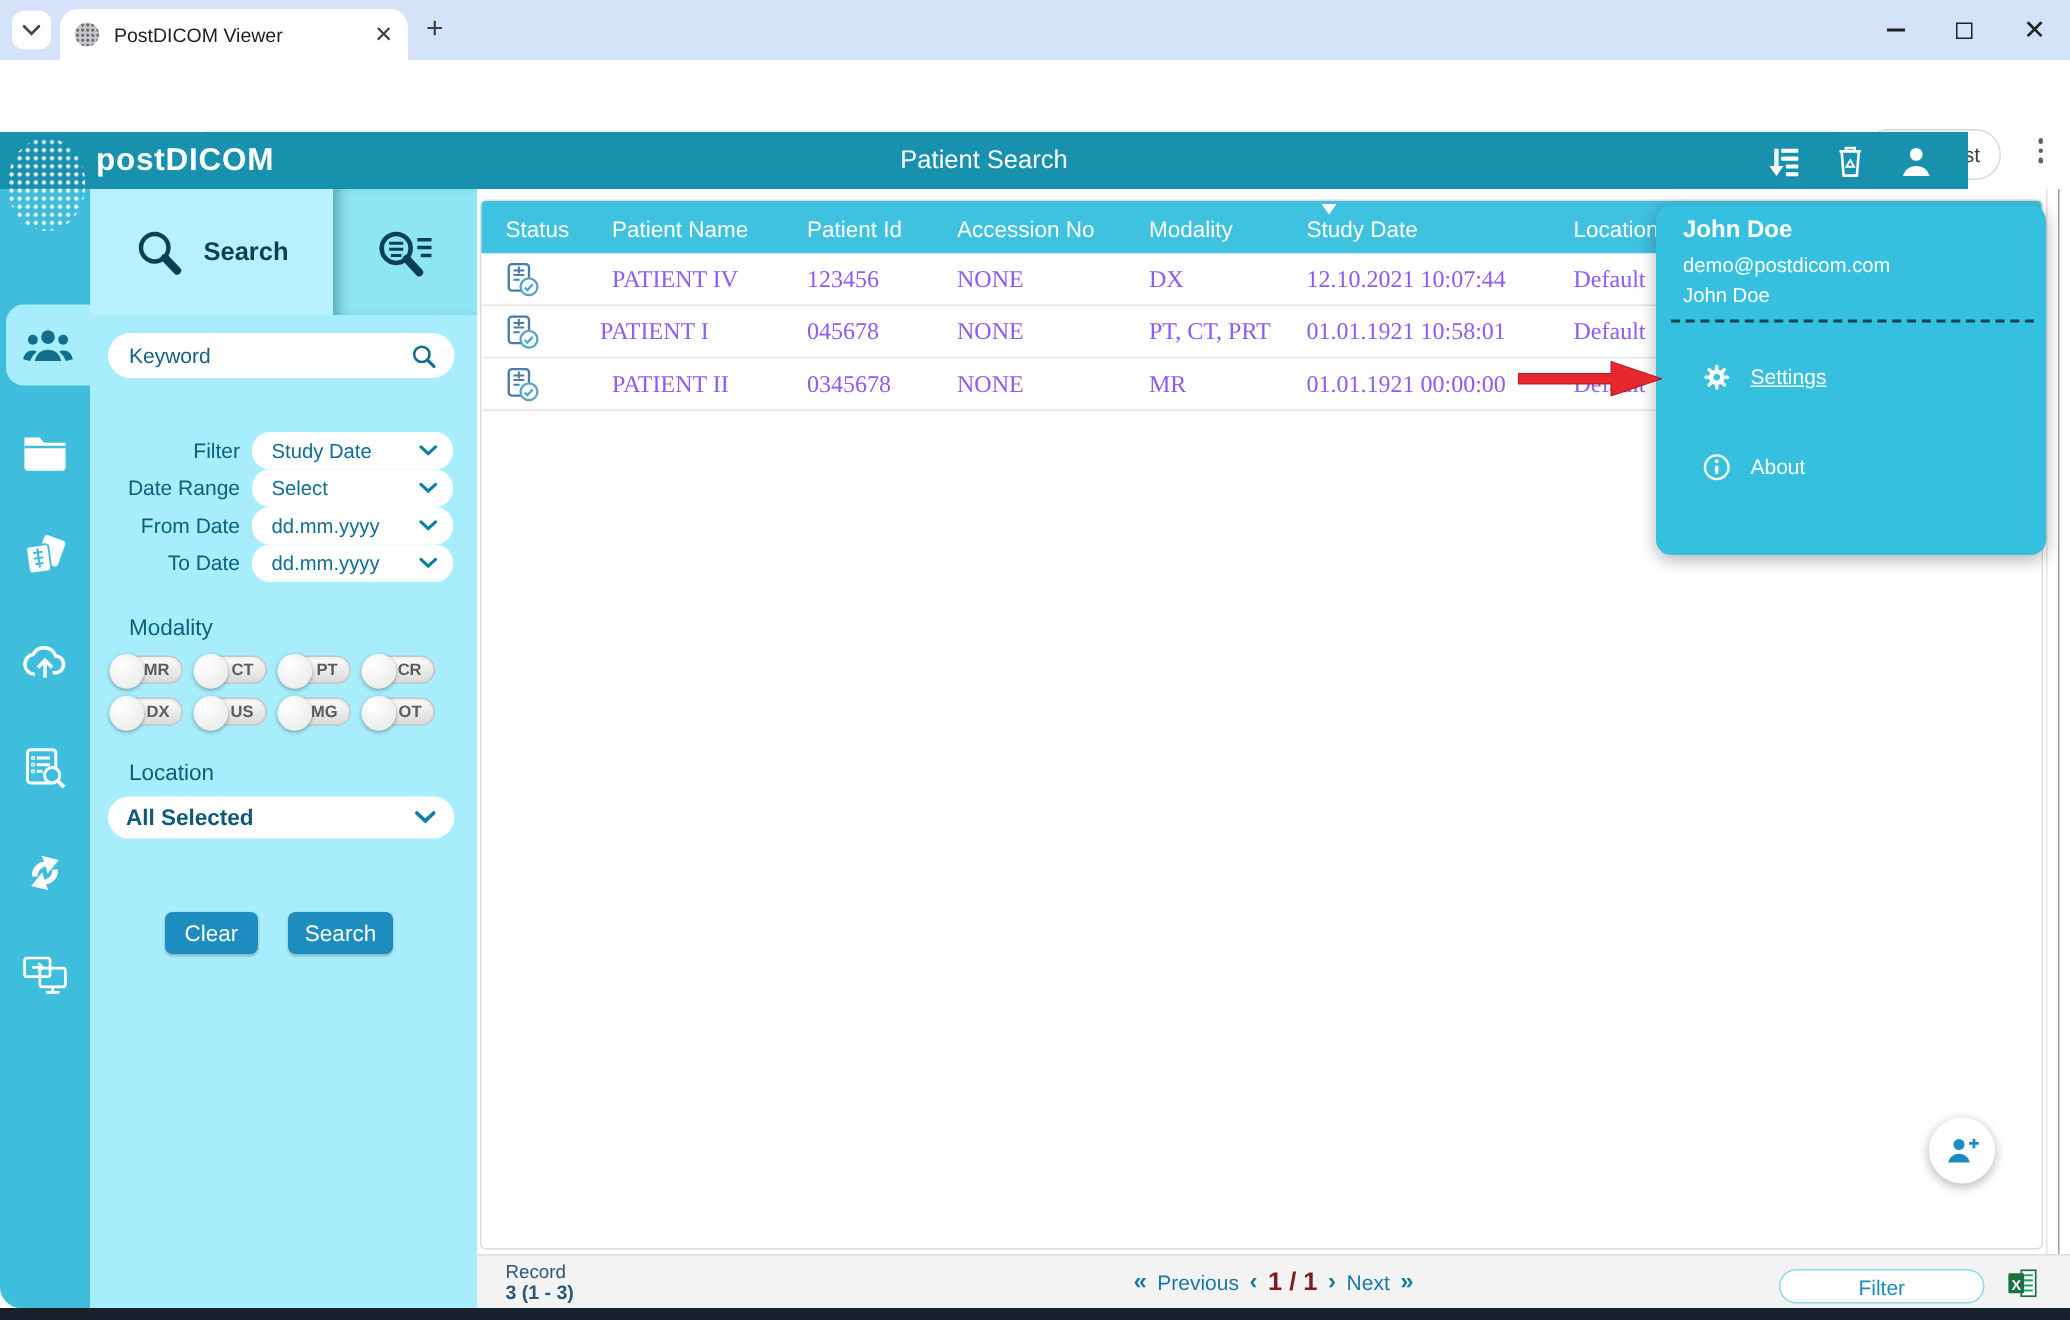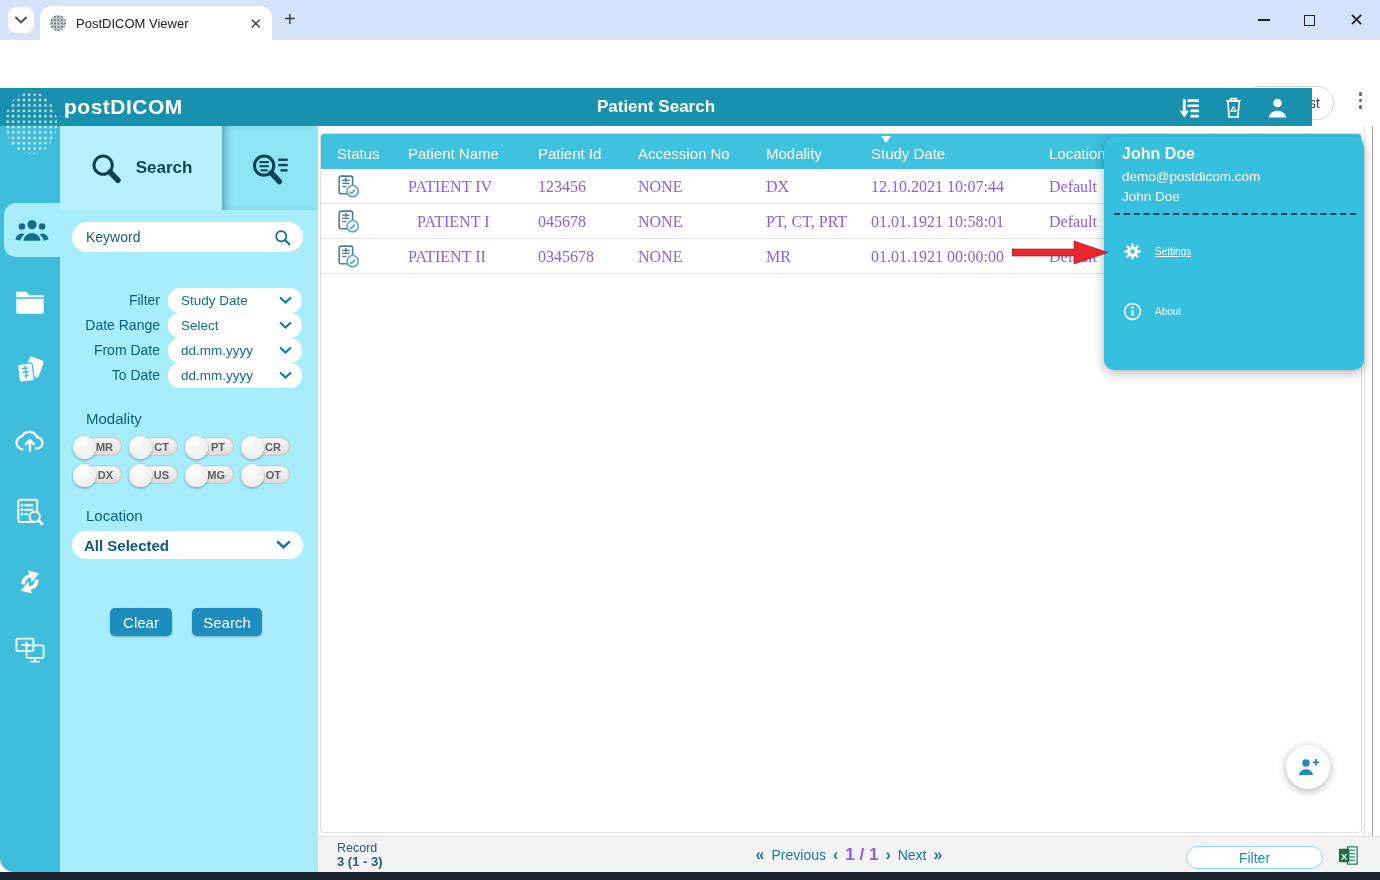--- a/index.html
+++ b/index.html
@@ -24,21 +24,21 @@
   .url-bar{position:absolute;left:124px;top:47px;width:1114px;height:32px;border-radius:16px;background:#edf1fa;display:flex;align-items:center;padding:0 14px;}
   .url-text{font-size:14px;color:#202124;margin-left:12px;}
   .profile-chip{position:absolute;right:46px;top:46px;height:34px;border:1px solid #d5d9dd;border-radius:17px;background:#fff;display:flex;align-items:center;gap:8px;padding:0 13px;}
   .profile-chip span{font-size:14px;color:#3c4043;}
   .kebab{position:absolute;right:18px;top:52px;display:flex;flex-direction:column;gap:3px;}
   .kebab i{width:3.5px;height:3.5px;border-radius:50%;background:#5f6368;}
 
   
   .app-header{position:absolute;left:0;top:88px;width:1312px;height:38px;background:#1791ad;}
   .logo-text{position:absolute;left:64px;top:50%;transform:translateY(-50%);color:#fff;font-size:21px;font-weight:bold;letter-spacing:.5px;}
-  .page-title{position:absolute;left:0;width:100%;text-align:center;top:50%;transform:translateY(-50%);color:#fff;font-size:17px;font-weight:bold;}
+  .page-title{position:absolute;left:0;width:100%;text-align:center;top:50%;transform:translateY(-50%);color:#fff;font-size:17px;font-weight:normal;}
   .header-icons{position:absolute;right:22px;top:0;height:38px;display:flex;align-items:center;gap:20px;}
 
   
   .rail{position:absolute;left:0;top:126px;width:60px;height:746px;background:#3fbddc;border-bottom-left-radius:14px;}
   .logo-dots{position:absolute;left:5px;top:92px;width:52px;height:62px;border-radius:50%;z-index:5;
     background-image:radial-gradient(rgba(255,255,255,.9) 1.2px,transparent 1.5px);background-size:5.4px 5.4px;}
   .rail-item{position:absolute;left:0;width:60px;height:54px;display:flex;align-items:center;justify-content:center;}
   .rail-item.active{left:4px;width:56px;background:#a7edfb;border-radius:12px 0 0 12px;}
 
   
@@ -69,34 +69,34 @@
   .trow{position:absolute;left:0;width:100%;height:35px;border-bottom:1px solid #e4e4e4;background:#fff;}
   .td{position:absolute;top:9px;font-size:16px;color:#8b5cf6;white-space:nowrap;font-family:Liberation Serif, serif;}
   .status-ic{position:absolute;left:14px;top:4px;}
 
   
   .footer{position:absolute;left:318px;top:836px;width:1062px;height:36px;background:#f3f3f3;border-top:1px solid #dfdfdf;}
   .record{position:absolute;left:19px;top:4px;font-size:12.5px;color:#2a5878;line-height:14px;}
   .record b{font-size:13px;}
   .pager{position:absolute;left:531px;top:0;height:36px;transform:translateX(-50%);display:flex;align-items:center;gap:7px;color:#1878a8;font-size:14px;}
   .pager .sym{font-size:16px;font-weight:bold;}
-  .pager .page{font-size:17px;font-weight:bold;color:#8b5cf6;}
+  .pager .page{font-size:17px;font-weight:bold;color:#7f1d1d;}
   .filter-btn{position:absolute;left:868px;top:9px;width:137px;height:23px;background:#fff;border:1.5px solid #8ed8ec;border-radius:12px;color:#1b8cbe;font-size:14px;display:flex;align-items:center;justify-content:center;}
   .excel{position:absolute;left:1019px;top:7px;}
 
   .scroll-strip{position:absolute;left:1364px;top:126px;width:16px;height:710px;background:#fff;border-left:1px solid #e4e4e4;}
   .scroll-strip::after{content:'';position:absolute;left:7px;top:0;bottom:0;width:1px;background:#a2a2a2;}
 
   
   .user-menu{position:absolute;left:1104px;top:137px;width:260px;height:233px;background:#36c0df;border-radius:10px;box-shadow:0 3px 12px rgba(0,0,0,.3);z-index:30;color:#fff;}
   .um-name{position:absolute;left:18px;top:8px;font-size:16px;font-weight:bold;}
   .um-email{position:absolute;left:18px;top:32px;font-size:13.5px;}
   .um-org{position:absolute;left:18px;top:52px;font-size:13.5px;}
   .um-divider{position:absolute;left:10px;top:76px;width:242px;border-top:2px dashed #0e4254;}
-  .um-item{position:absolute;left:0;width:100%;height:30px;display:flex;align-items:center;padding-left:18px;gap:12px;font-size:10px;}
+  .um-item{position:absolute;left:12px;width:100%;height:30px;display:flex;align-items:center;padding-left:18px;gap:12px;font-size:14px;}
   .um-item .lbl{color:#fff;}
   .um-item .underline{text-decoration:underline;}
 
   .red-arrow{position:absolute;left:1012px;top:239px;z-index:40;}
   .fab{position:absolute;left:1286px;top:745px;width:44px;height:44px;border-radius:50%;background:#fff;box-shadow:0 2px 8px rgba(0,0,0,.3);display:flex;align-items:center;justify-content:center;z-index:25;}
   .bottom-strip{position:absolute;left:0;top:872px;width:1380px;height:8px;background:#17222c;}
 </style>
 </head>
 <body>
 
@@ -395,21 +395,21 @@
           <rect x="4" y="3" width="13" height="17" rx="2" fill="#fff" stroke="#4b7ca3" stroke-width="1.5"></rect>
           <g stroke="#4b7ca3" stroke-width="1.3">
             <line x1="7" y1="7" x2="14" y2="7"></line>
             <line x1="7" y1="10" x2="14" y2="10"></line>
             <line x1="7" y1="13" x2="11" y2="13"></line>
             <line x1="10.5" y1="4.5" x2="10.5" y2="9"></line>
           </g>
           <circle cx="17" cy="17.5" r="5.4" fill="#fff" stroke="#57a6c9" stroke-width="1.5"></circle>
           <path d="M14.3 18l1.7 1.6 3.4-3.6" stroke="#57a6c9" stroke-width="1.5" fill="none"></path>
         </svg>
-      <span class="td" style="left:96px">PATIENT I</span>
+      <span class="td" style="left:79px">PATIENT I</span>
       <span class="td" style="left:217px">045678</span>
       <span class="td" style="left:317px">NONE</span>
       <span class="td" style="left:445px">PT, CT, PRT</span>
       <span class="td" style="left:550px">01.01.1921 10:58:01</span>
       <span class="td" style="left:728px">Default</span>
     </div>
 
     <div class="trow" style="top:105px">
       <svg class="status-ic" width="27" height="27" viewBox="0 0 26 26">
           <rect x="4" y="3" width="13" height="17" rx="2" fill="#fff" stroke="#4b7ca3" stroke-width="1.5"></rect>

